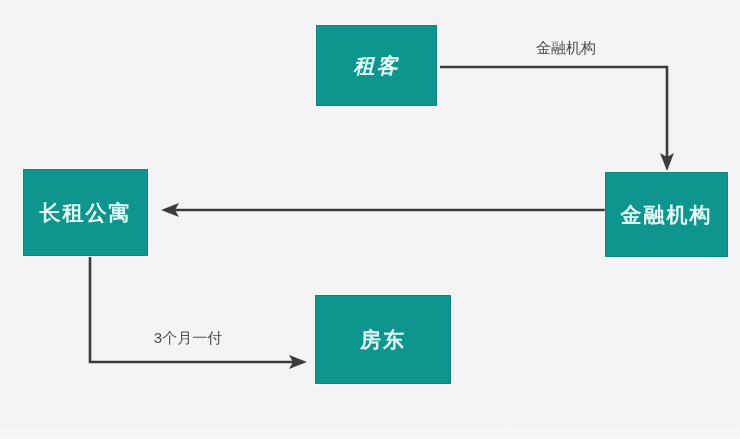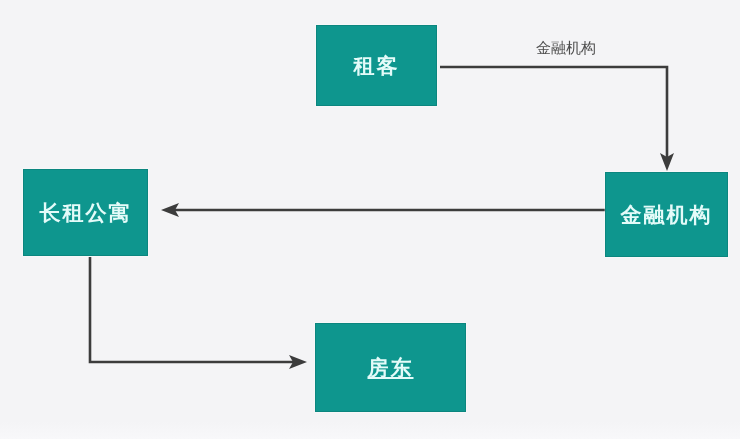--- a/index.html
+++ b/index.html
@@ -40,24 +40,24 @@
     border: 1px solid var(--teal-border);
     color: var(--node-text);
     display: flex;
     align-items: center;
     justify-content: center;
     font-size: 21px;
     font-weight: 600;
     letter-spacing: 2px;
     box-shadow: 0 0 0 1px rgba(255,255,255,0.25);
   }
-  .node-tenant    { left: 316px; top: 25px;  width: 121px; height: 81px; }
+  .node-tenant    { left: 316px; top: 25px;  width: 121px; height: 81px; font-style: italic; }
   .node-financial { left: 605px; top: 172px; width: 123px; height: 85px; }
   .node-apartment { left: 23px;  top: 169px; width: 125px; height: 87px; }
-  .node-landlord  { left: 315px; top: 323px; width: 151px; height: 89px; text-decoration: underline; }
+  .node-landlord  { left: 315px; top: 295px; width: 136px; height: 89px; }
 
   .edge-label {
     position: absolute;
     transform: translate(-50%, -50%);
     color: var(--label);
     font-size: 15px;
     white-space: nowrap;
   }
   .edge-label-1 { left: 566px; top: 48px; }
   .edge-label-2 { left: 379px; top: 190px; }
@@ -91,14 +91,15 @@
     <span>长租公寓</span>
   </div>
 
   <div class="node node-landlord">
     <span>房东</span>
   </div>
 
   <div class="edge-label edge-label-1">金融机构</div>
 
 
+  <div class="edge-label edge-label-3">3个月一付</div>
 
 </div>
 
 </body></html>

